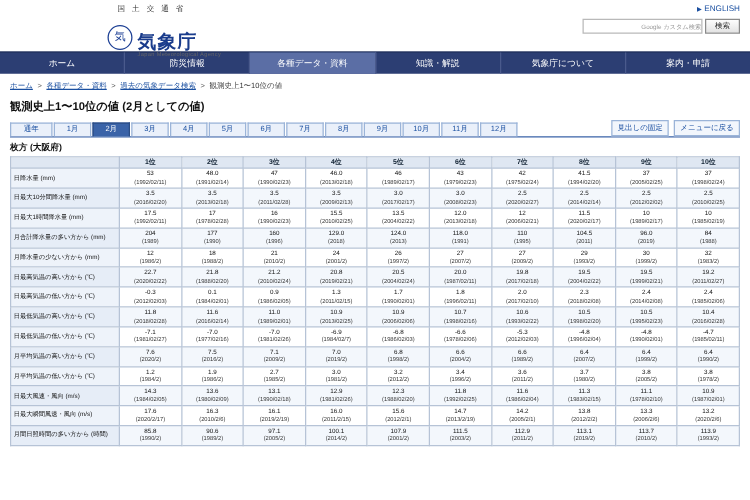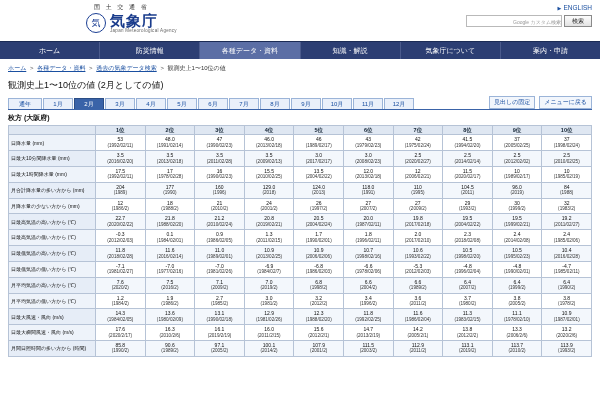--- a/index.html
+++ b/index.html
@@ -23,21 +23,21 @@
     font-size:6px;color:#333;letter-spacing:2px;
     text-align:left;margin-left:86px;
   }
   .logo-row{display:flex;align-items:center;margin-left:78px;margin-top:1px;}
   .logo-mark{
     width:18px;height:18px;border-radius:50%;
     border:1.4px solid #1c3f94;color:#1c3f94;
     display:flex;align-items:center;justify-content:center;
     font-size:9px;margin-right:4px;
   }
-  .logo-text .jp{font-size:15px;font-weight:bold;color:#1a3c8c;line-height:15px;letter-spacing:1px;}
+  .logo-text .jp{font-size:15px;font-weight:bold;color:#1a3c8c;line-height:15px;letter-spacing:1px;margin-top:13px;}
   .logo-text .en{font-size:4.5px;color:#666;letter-spacing:.3px;}
 
   .header-right{position:absolute;right:8px;top:4px;text-align:right;}
   .english{
     font-size:6.5px;color:#1a4fa0;text-decoration:none;
     display:inline-block;margin-bottom:4px;
   }
   .english:before{content:"▶";font-size:5px;color:#1a4fa0;margin-right:2px;}
   .search-row{display:flex;align-items:center;justify-content:flex-end;}
   .search-box{
@@ -68,21 +68,21 @@
   
   .breadcrumb{
     font-size:6px;color:#1a4fa0;padding:5px 8px 3px 8px;
   }
   .breadcrumb a{color:#1a4fa0;text-decoration:underline;}
   .breadcrumb .sep{color:#555;margin:0 2px;}
   .breadcrumb .cur{color:#333;text-decoration:none;}
 
   
   .title{
-    font-size:9px;font-weight:normal;color:#111;
+    font-size:9px;font-weight:bold;color:#111;
     padding:3px 8px 4px 8px;
   }
 
   
   .tabrow{
     display:flex;align-items:flex-end;padding:0 8px;position:relative;
     height:13px;
   }
   .tab{
     width:30px;height:11px;line-height:10px;text-align:center;

